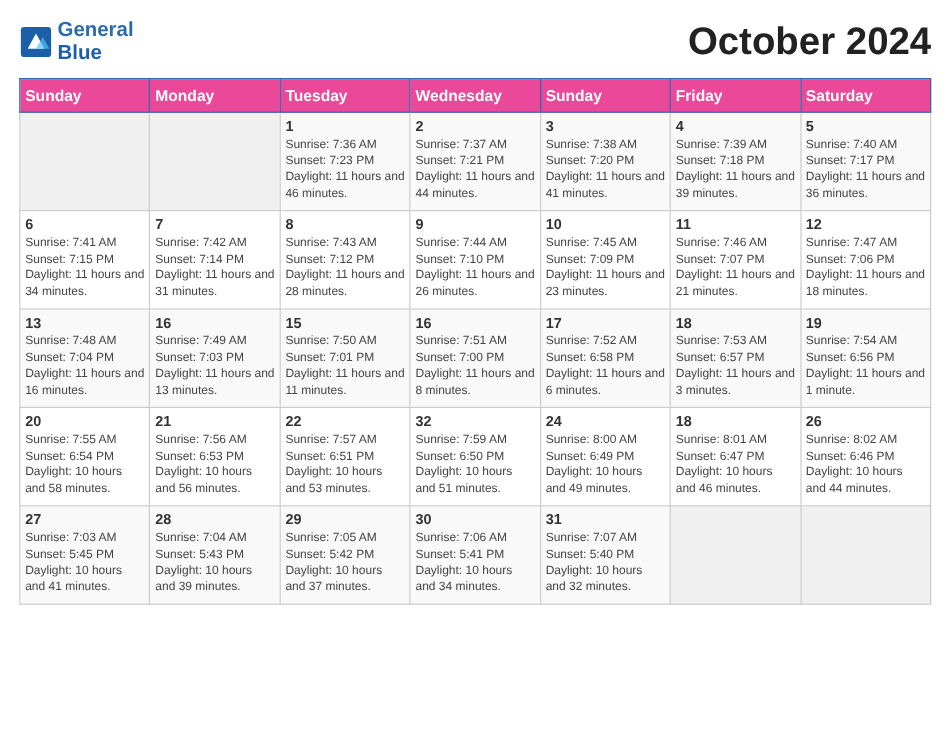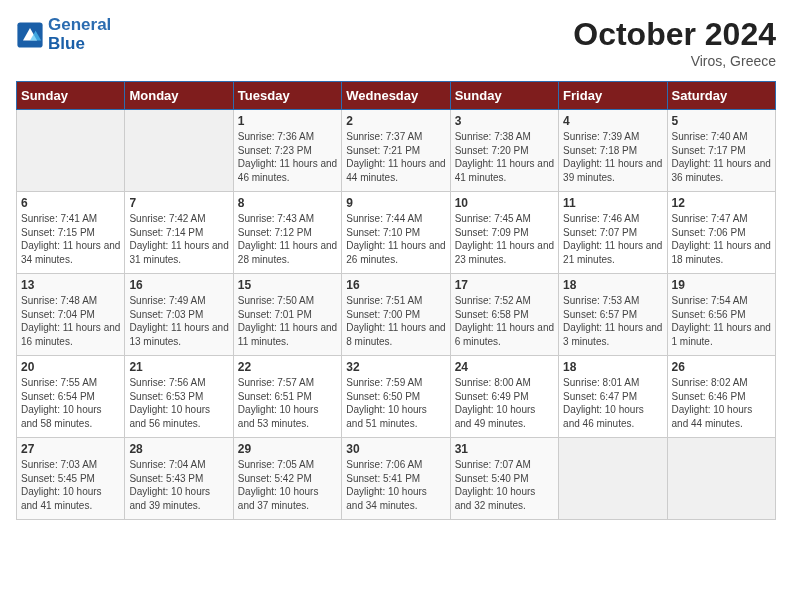--- a/index.html
+++ b/index.html
@@ -45,21 +45,21 @@
     .location {
       font-size: 14px;
       color: #555;
     }
     table {
       width: 100%;
       border-collapse: collapse;
       table-layout: fixed;
     }
     thead tr th {
-      background-color: #7f1d1d;
+      background-color: #ec4899;
       color: #fff;
       padding: 6px 4px;
       font-size: 13px;
       text-align: left;
       border: 1px solid #2b6cb0;
     }
     tbody tr td {
       border: 1px solid #ccc;
       vertical-align: top;
       padding: 4px;
@@ -98,21 +98,20 @@
       <polygon points="10,28 20,10 30,28" fill="#fff"></polygon>
       <polygon points="20,28 28,14 36,28" fill="#4fc3f7" opacity="0.7"></polygon>
     </svg>
     <div class="logo-text">
       <span>General</span><br>
       <span style="color:#1a5fa8;margin-top:37px;">Blue</span>
     </div>
   </div>
   <div class="title-block">
     <div class="month-title">October 2024</div>
-    <div class="location">Viros, Greece</div>
   </div>
 </div>
 
 <table>
   <thead>
     <tr>
     <th>Sunday</th>
         <th>Monday</th>
         <th>Tuesday</th>
         <th>Wednesday</th>

